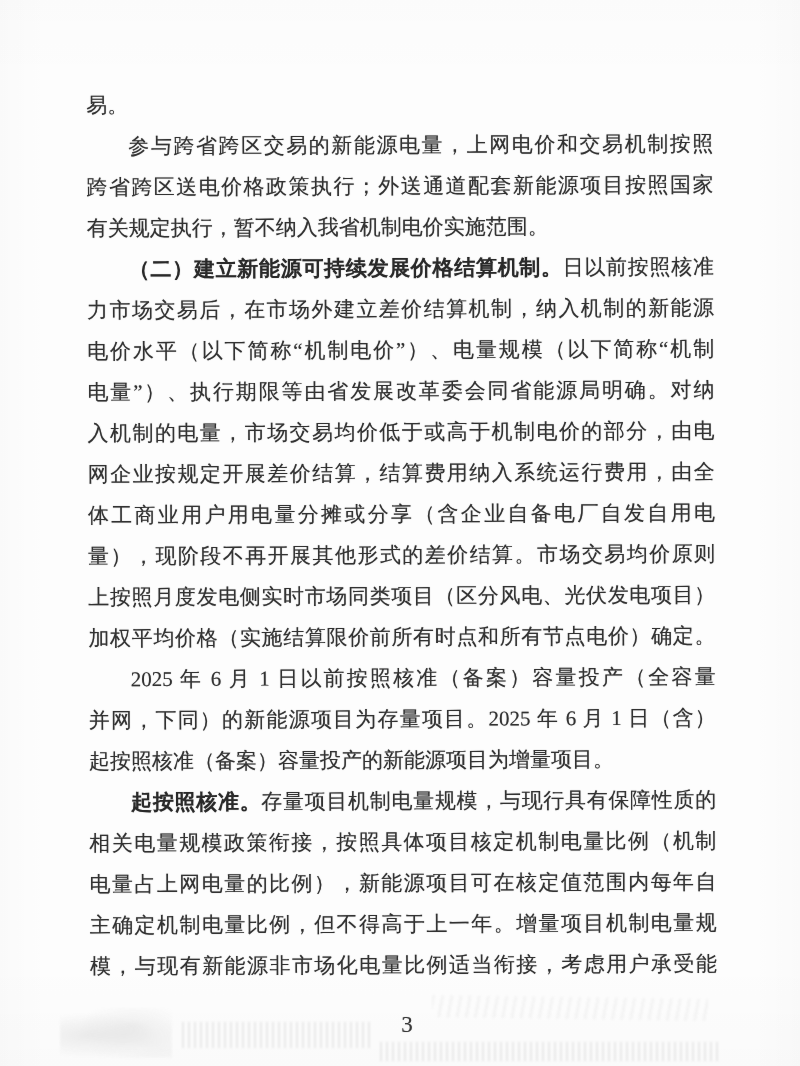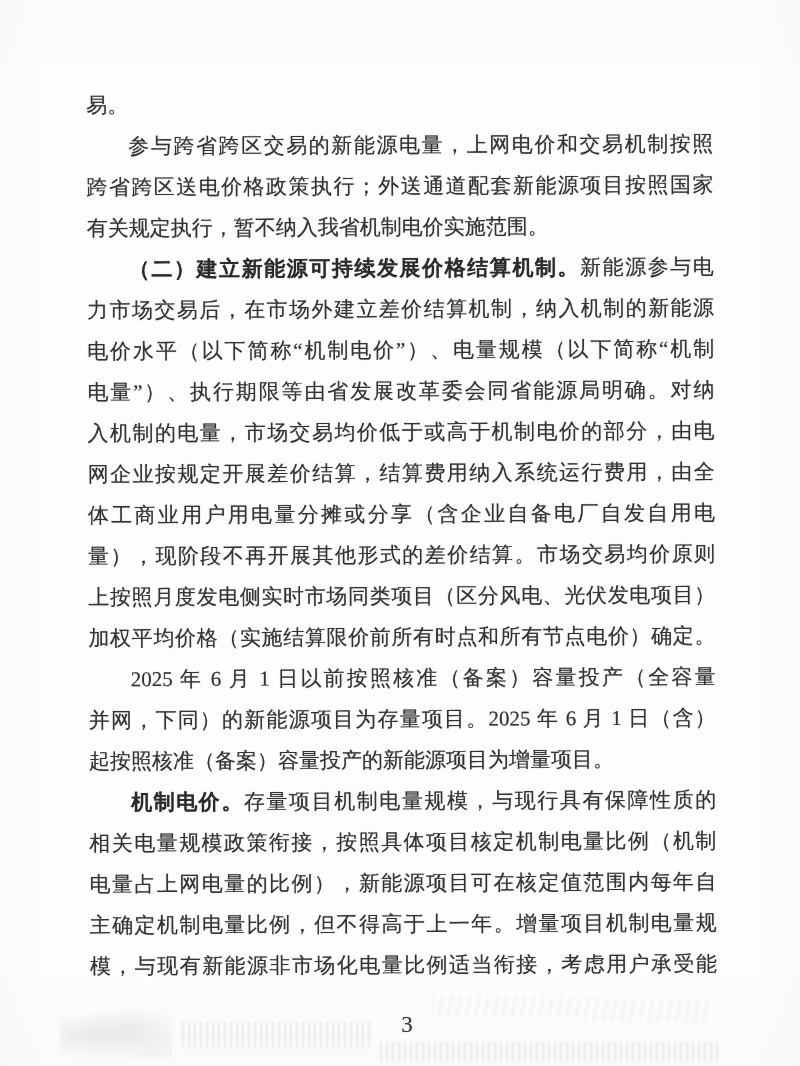--- a/index.html
+++ b/index.html
@@ -90,34 +90,34 @@
 </head>
 <body style="--paper: #fdfdfd; --ink: #333333;">
 
 <div class="scan-vignette"></div>
 
 <div class="text-body">
     <div class="line"><span>易。</span></div>
     <div class="line indent j"><span>参与跨省跨区交易的新能源电量，上网电价和交易机制按照</span></div>
     <div class="line j"><span>跨省跨区送电价格政策执行；外送通道配套新能源项目按照国家</span></div>
     <div class="line"><span>有关规定执行，暂不纳入我省机制电价实施范围。</span></div>
-    <div class="line indent j"><b>（二）建立新能源可持续发展价格结算机制。</b><span>新能源参与电</span></div>
+    <div class="line indent j"><b>（二）建立新能源可持续发展价格结算机制。</b><span>日以前按照核准</span></div>
     <div class="line j"><span>力市场交易后，在市场外建立差价结算机制，纳入机制的新能源</span></div>
     <div class="line j"><span>电价水平（以下简称“机制电价”）、电量规模（以下简称“机制</span></div>
     <div class="line j"><span>电量”）、执行期限等由省发展改革委会同省能源局明确。对纳</span></div>
     <div class="line j"><span>入机制的电量，市场交易均价低于或高于机制电价的部分，由电</span></div>
     <div class="line j"><span>网企业按规定开展差价结算，结算费用纳入系统运行费用，由全</span></div>
     <div class="line j"><span>体工商业用户用电量分摊或分享（含企业自备电厂自发自用电</span></div>
     <div class="line j"><span>量），现阶段不再开展其他形式的差价结算。市场交易均价原则</span></div>
     <div class="line j"><span>上按照月度发电侧实时市场同类项目（区分风电、光伏发电项目）</span></div>
     <div class="line j"><span>加权平均价格（实施结算限价前所有时点和所有节点电价）确定。</span></div>
     <div class="line indent j"><span>2025 年 6 月 1 日以前按照核准（备案）容量投产（全容量</span></div>
     <div class="line j"><span>并网，下同）的新能源项目为存量项目。2025 年 6 月 1 日（含）</span></div>
     <div class="line"><span>起按照核准（备案）容量投产的新能源项目为增量项目。</span></div>
-    <div class="line indent j"><b>机制电价。</b><span>存量项目机制电量规模，与现行具有保障性质的</span></div>
+    <div class="line indent j"><b>起按照核准。</b><span>存量项目机制电量规模，与现行具有保障性质的</span></div>
     <div class="line j"><span>相关电量规模政策衔接，按照具体项目核定机制电量比例（机制</span></div>
     <div class="line j"><span>电量占上网电量的比例），新能源项目可在核定值范围内每年自</span></div>
     <div class="line j"><span>主确定机制电量比例，但不得高于上一年。增量项目机制电量规</span></div>
     <div class="line j"><span>模，与现有新能源非市场化电量比例适当衔接，考虑用户承受能</span></div>
   </div>
 
 <div class="smudge blobs" style="left:60px;  top:1008px; width:112px; height:50px;"></div>
 <div class="smudge strokes" style="left:182px; top:1022px; width:188px; height:26px;"></div>
 <div class="smudge wavy" style="left:432px; top:997px;  width:276px; height:22px;"></div>
 <div class="smudge strokes" style="left:380px; top:1042px; width:342px; height:19px;"></div>

